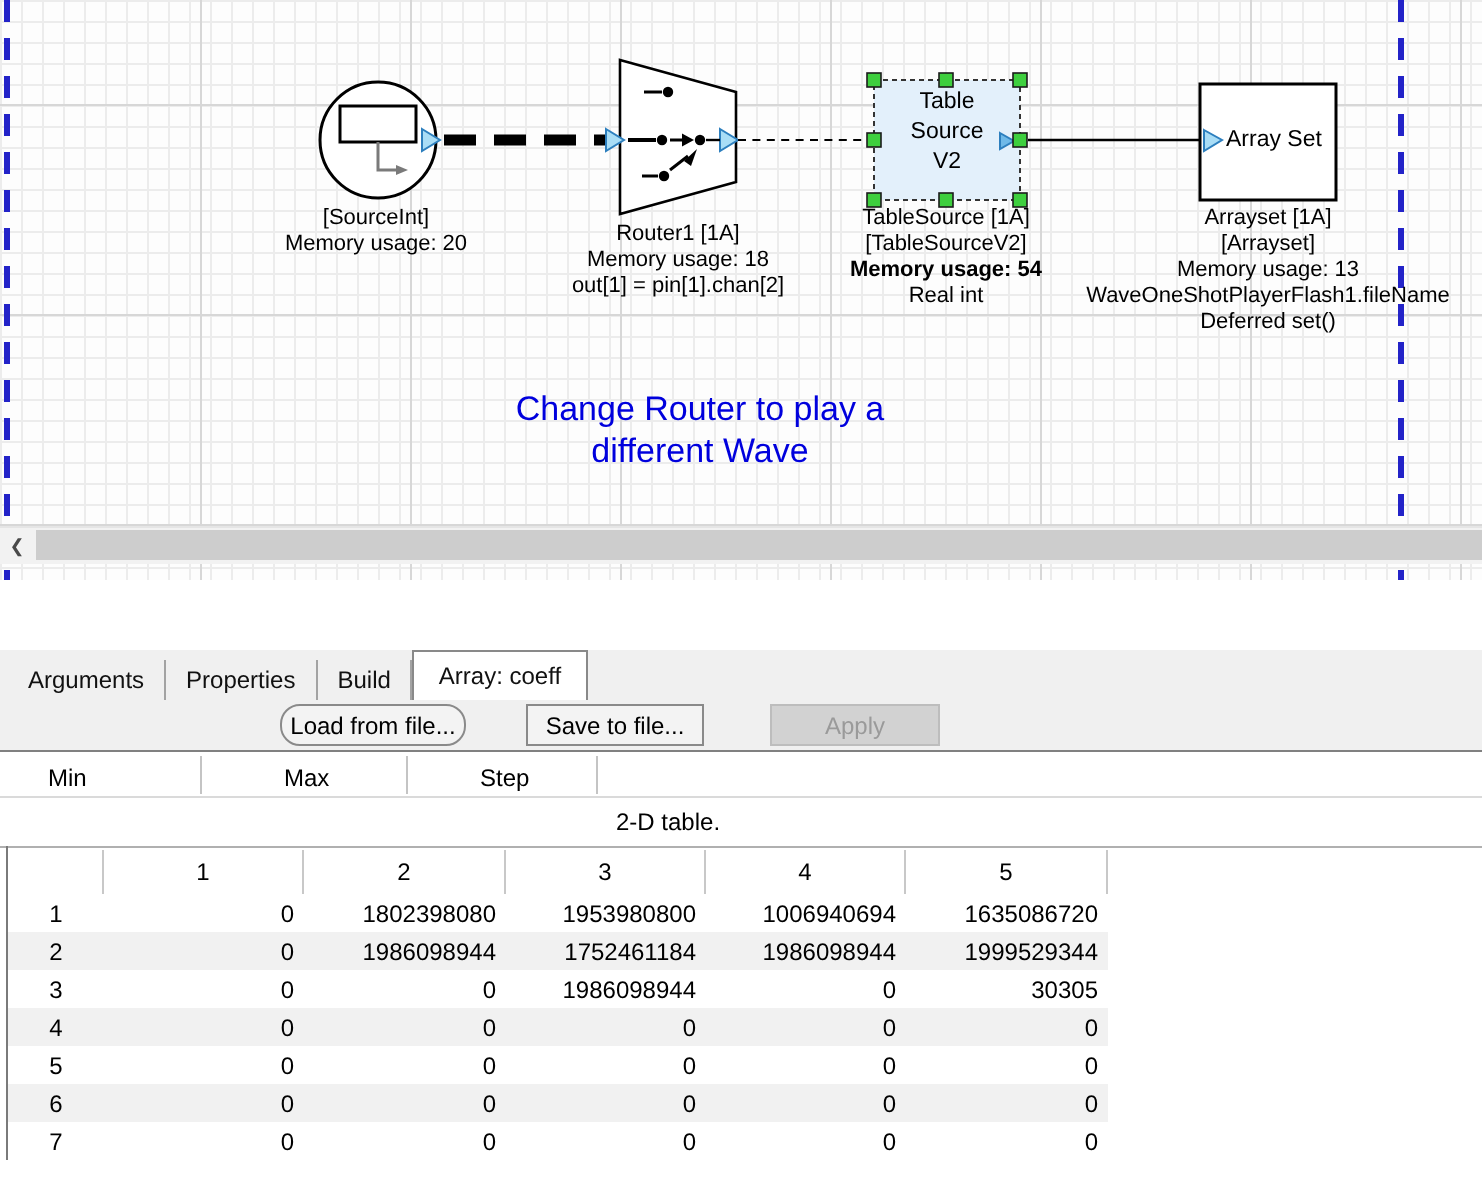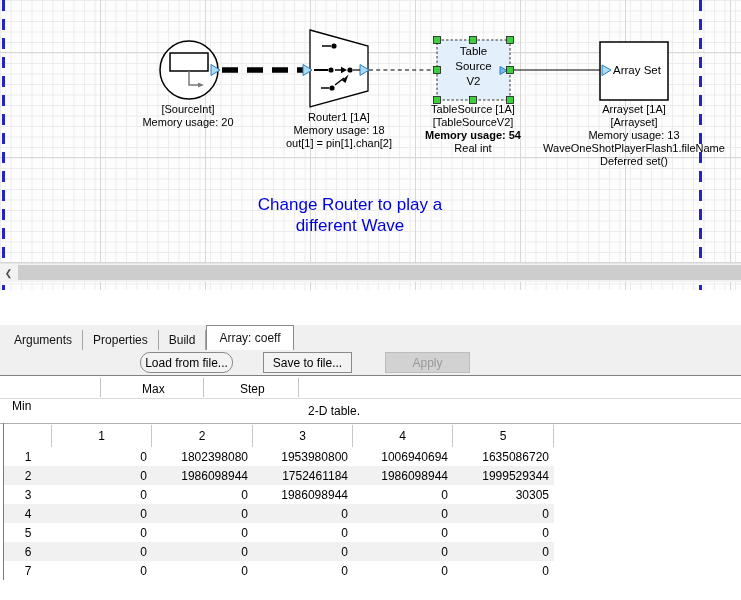--- a/index.html
+++ b/index.html
@@ -209,21 +209,21 @@
       <div class="tab selected">Array: coeff</div>
     </div>
 
     <div class="btn" style="left:140px; width:93px;border-radius:10px;">Load from file...</div>
     <div class="btn disabled" style="left:385px; width:85px;">Apply</div>
     <div class="btn" style="left:263px; width:89px;">Save to file...</div>
 
     <div class="divider"></div>
 
     <div class="grid-area">
-      <div class="field-label" style="left:12px;margin-top:17px;">Min</div>
+      <div class="field-label" style="left:24px;">Min</div>
       <div class="field-label" style="left:142px;">Max</div>
       <div class="field-label" style="left:240px;">Step</div>
       <div class="field-sep" style="left:100px;"></div>
       <div class="field-sep" style="left:203px;"></div>
       <div class="field-sep" style="left:298px;"></div>
       <div class="field-underline"></div>
 
       <div class="table-note">2-D table.</div>
 
       <div class="grid-top"></div>

